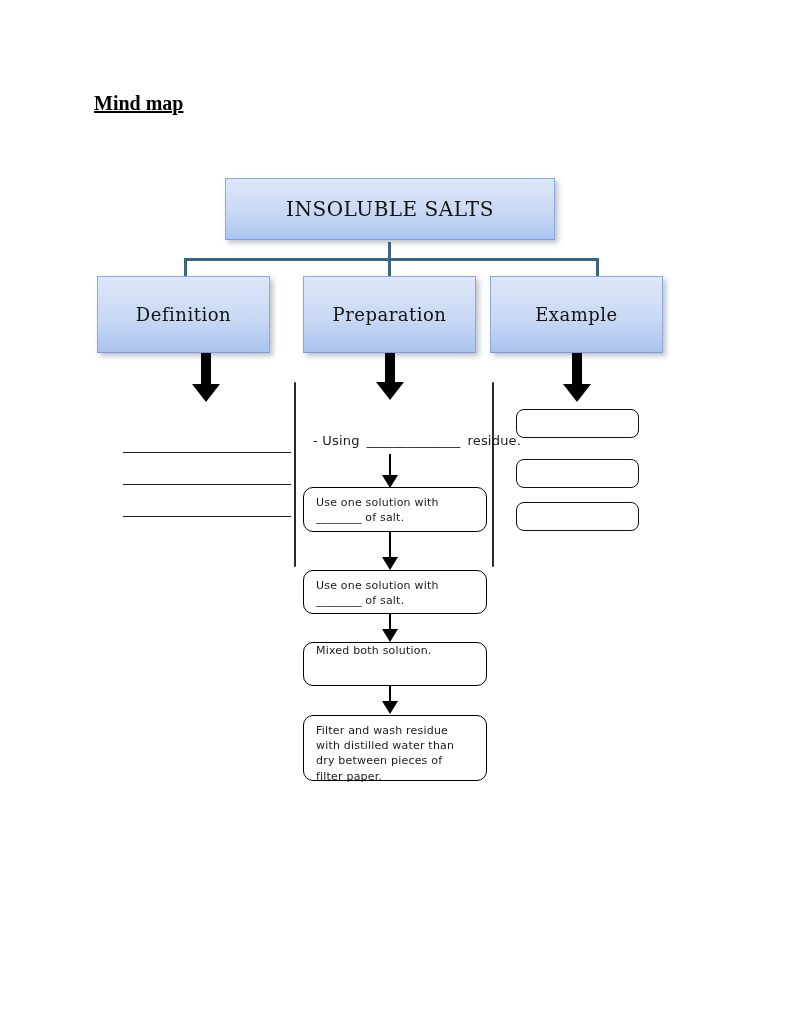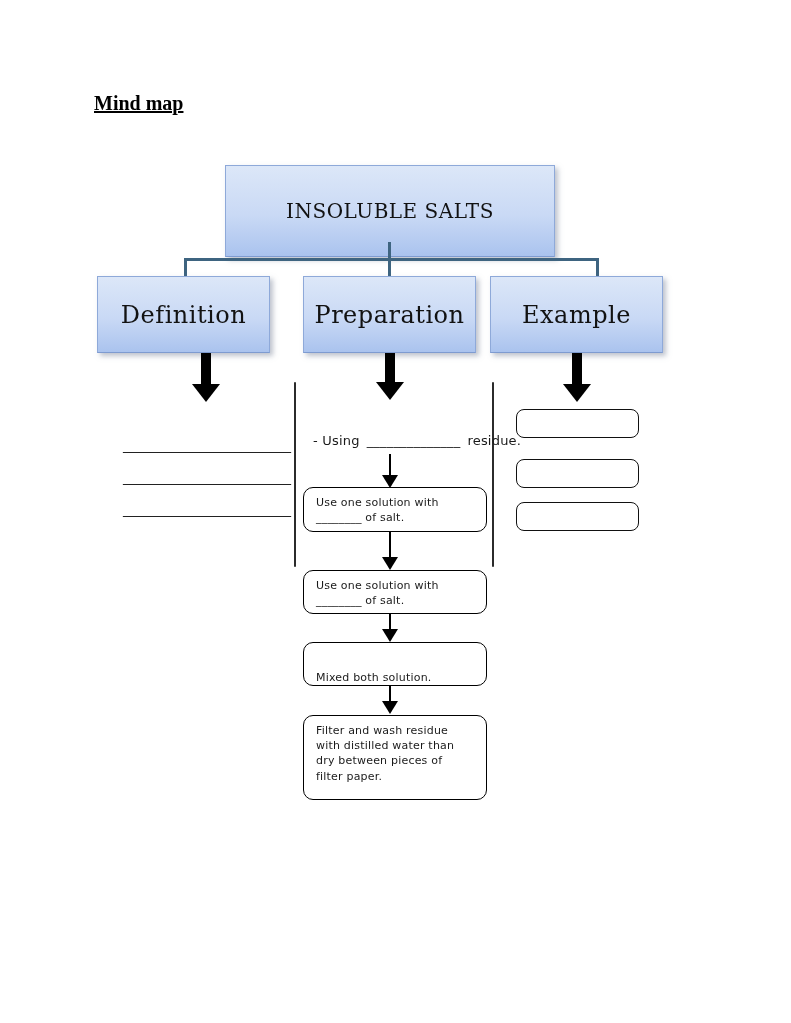--- a/index.html
+++ b/index.html
@@ -9,24 +9,24 @@
   .doc-title{position:absolute;left:94px;top:92px;
     font-family:"Liberation Serif",serif;font-weight:bold;font-size:20px;color:#000;
     text-decoration:underline;text-decoration-thickness:2px;}
 
   
   .bluebox{position:absolute;box-sizing:border-box;
     background:linear-gradient(180deg,var(--box_top,#dce7f8) 0%,var(--box_mid,#c9d9f5) 55%,var(--box_bottom,#aac3ee) 100%);
     border:1px solid var(--box_border,#8ea9d9);border-bottom-color:#7e9bd0;
     box-shadow:3px 3px 5px rgba(125,135,155,.5);
     display:flex;align-items:center;justify-content:center;}
-  .root{left:225px;top:165px;width:330px;height:92px;}
+  .root{left:225px;top:178px;width:330px;height:62px;}
   .child{top:276px;width:173px;height:77px;}
   .bluebox-label{font-family:"DejaVu Serif",serif;font-size:20px;letter-spacing:.5px;color:#121212;}
-  .child-label{font-size:24px;}
+  .child-label{font-size:18px;}
 
   
   .conn{position:absolute;background:var(--connector,#3e6480);}
   .conn.v{width:3px;}
   .conn.h{height:3px;}
 
   
   .tarrow{position:absolute;width:28px;display:flex;flex-direction:column;align-items:center;}
   .tarrow .shaft{width:10px;background:var(--arrow,#000);}
   .tarrow .head{width:0;height:0;border-left:14px solid transparent;border-right:14px solid transparent;
@@ -47,21 +47,21 @@
   
   .using{position:absolute;left:313px;top:433px;display:flex;gap:7px;
     font-size:13px;color:var(--ink,#1a1a1a);letter-spacing:.2px;}
 
   
   .flowbox{position:absolute;left:303px;width:184px;box-sizing:border-box;background:#fff;
     border:1.3px solid #000;border-radius:10px;
     font-size:11px;line-height:15.2px;color:var(--ink,#1a1a1a);letter-spacing:.2px;
     padding:7px 8px 0 12px;}
   .flowbox span{white-space:pre-line;}
-  .flowbox.center{display:flex;align-items:flex-end;padding-top:0;}
+  .flowbox.center{display:flex;align-items:flex-start;padding-top:0;}
 
   
   .slot{position:absolute;left:516px;width:123px;height:29px;box-sizing:border-box;
     background:#fff;border:1.3px solid #111;border-radius:8px;}
 </style>
 </head>
 <body>
 
 <div class="page">
 
@@ -134,21 +134,21 @@
     <span>Use one solution with
 ________ of salt.</span>
   </div>
   <div class="flowbox" style="top:570px;height:44px">
     <span>Use one solution with
 ________ of salt.</span>
   </div>
   <div class="flowbox center" style="top:642px;height:44px;padding-left:12px">
     <span>Mixed both solution.</span>
   </div>
-  <div class="flowbox" style="top:715px;height:85px;">
+  <div class="flowbox" style="top:715px;height:66px;">
     <span>Filter and wash residue
 with distilled water than
 dry between pieces of
 filter paper.</span>
   </div>
 
   <div class="slot" style="top:409px"></div>
   <div class="slot" style="top:459px"></div>
   <div class="slot" style="top:502px"></div>
 

